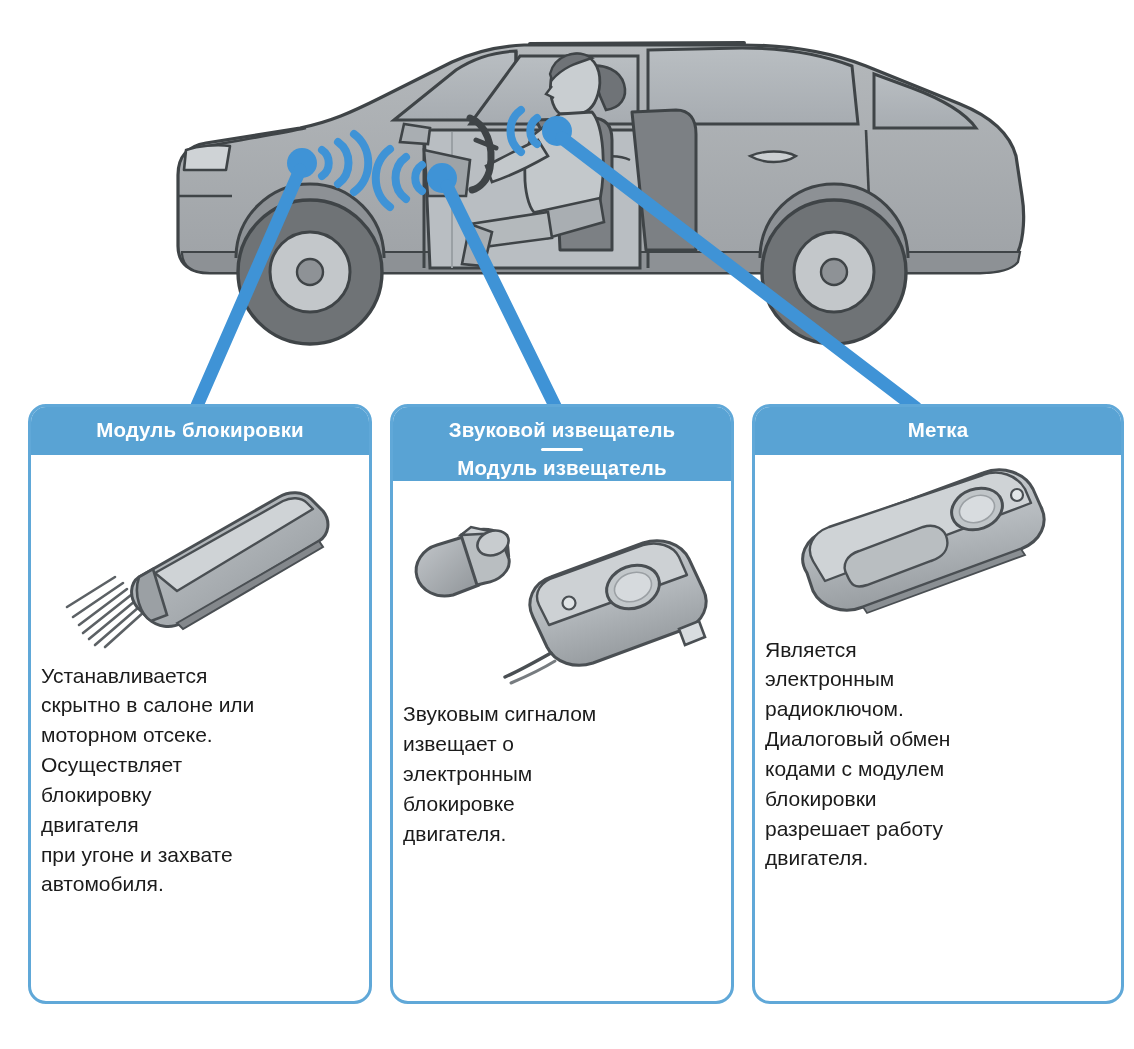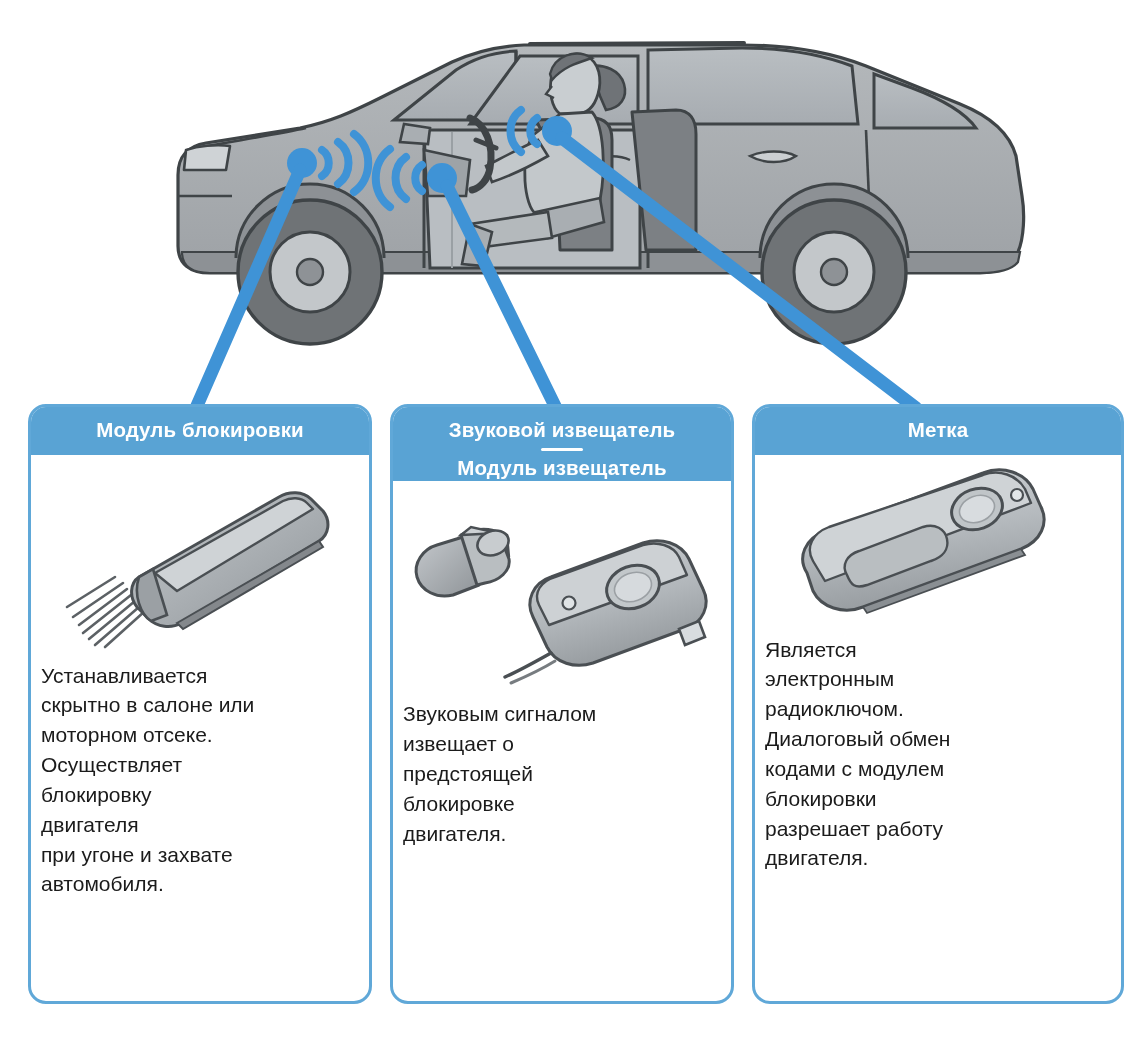--- a/index.html
+++ b/index.html
@@ -328,21 +328,21 @@
 
               <path d="M286 148 L 306 140 L 312 156 L 292 164 Z" fill="#d8dcdf" stroke="#4a4f53" stroke-width="2.6"></path>
 
               <path d="M158 172 C 140 182, 126 190, 112 196" fill="none" stroke="#4a4f53" stroke-width="3.4" stroke-linecap="round"></path>
               <path d="M162 180 C 146 190, 132 196, 118 202" fill="none" stroke="#777c80" stroke-width="3" stroke-linecap="round"></path>
             </g>
           </svg>
         </div>
         <div class="desc">Звуковым сигналом
 извещает о
-предстоящей
+электронным
 блокировке
 двигателя.</div>
       </div>
     </div>
 
     <div class="card card-3">
       <div class="card-header">
         <div>Метка</div>
       </div>
       <div class="card-body">

